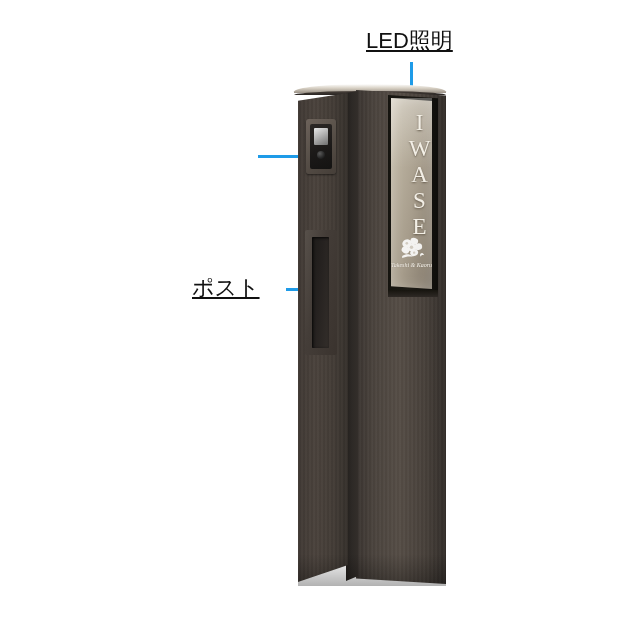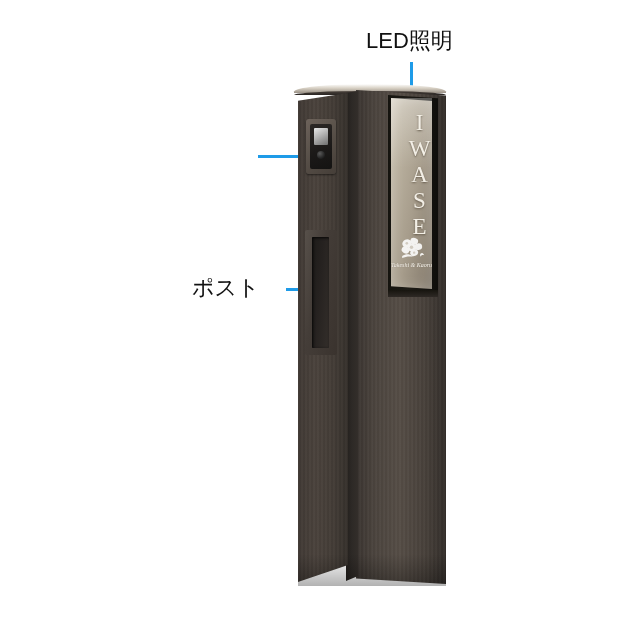--- a/index.html
+++ b/index.html
@@ -14,20 +14,21 @@
   #stage{position:absolute;left:0;top:0;width:640px;height:640px;}
 
   
   .callout-label{
     position:absolute;
     color:#111111;
     font-size:22px;
     line-height:26px;
     white-space:nowrap;
     letter-spacing:0px;
+    text-decoration:underline;
   }
   #label-led{ left:366px; top:28px; }
   #label-intercom{ left:63px; top:141px; }
   #label-post{ left:192px; top:275px; }
 
   
   .leader-line{position:absolute;background:#1E9BE8;}
   .leader-h{height:3px;}
   .leader-v{width:3px;}
   .leader-dot{

